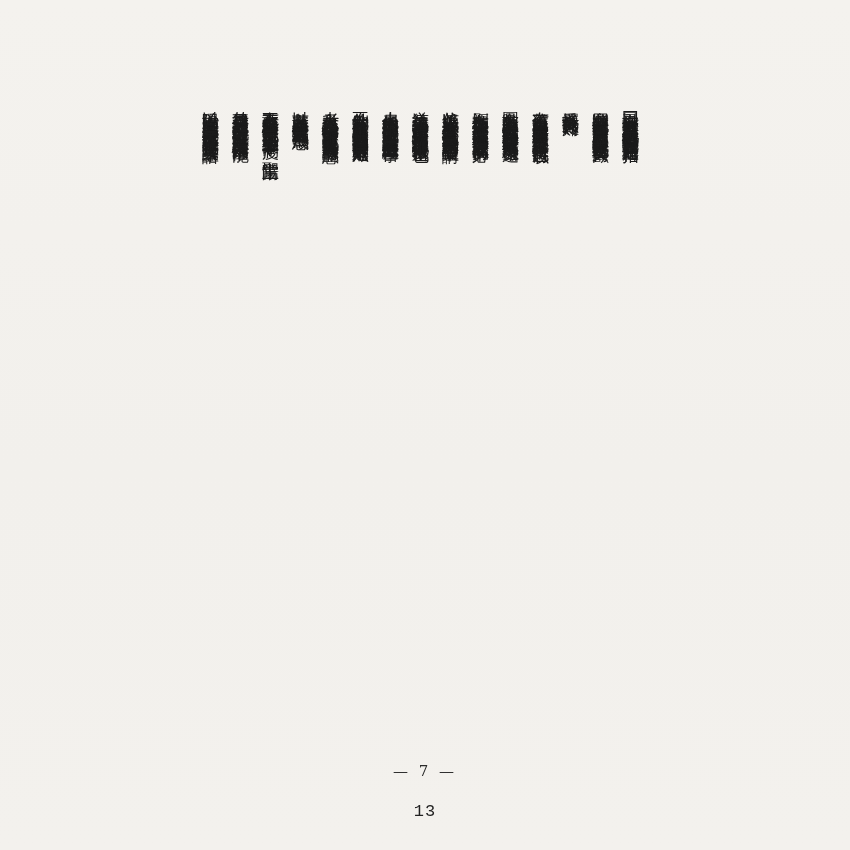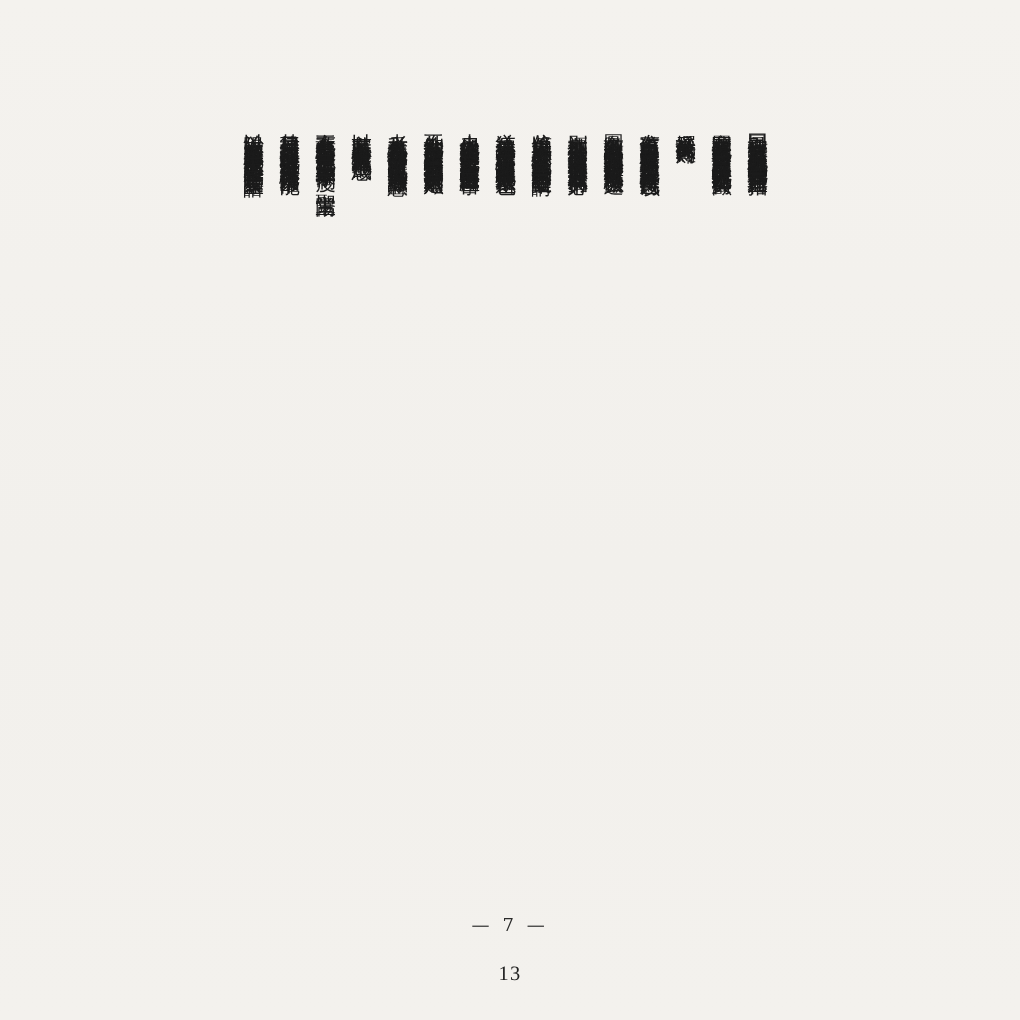--- a/index.html
+++ b/index.html
@@ -49,21 +49,21 @@
   }
   .footer-sheetno {
     position: absolute;
     top: 802px;
     left: 0;
     width: 850px;
     text-align: center;
     font-size: 17px;
     letter-spacing: 1px;
     color: #222;
-    font-family: Liberation Serif, serif;
+    font-family: Liberation Mono, monospace;
   }
 </style>
 </head>
 <body>
 
 <div class="page">
 
   <div class="text-block">
     <div class="col">曰冒引支離假法立條震驚耳目蠱亂人心也哉識者曰夫夫也豈有知而云然蓋見是科指</div>
     <div class="col">實罪狀自問生平犯款已多無面目對人故爲是說以圖自便耳吁此亦妄人也已矣與禽獸</div>

